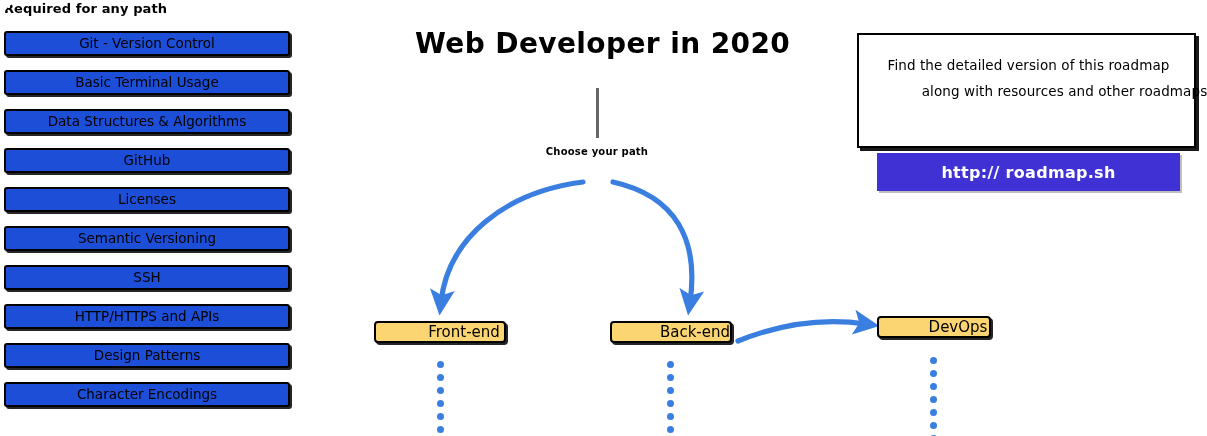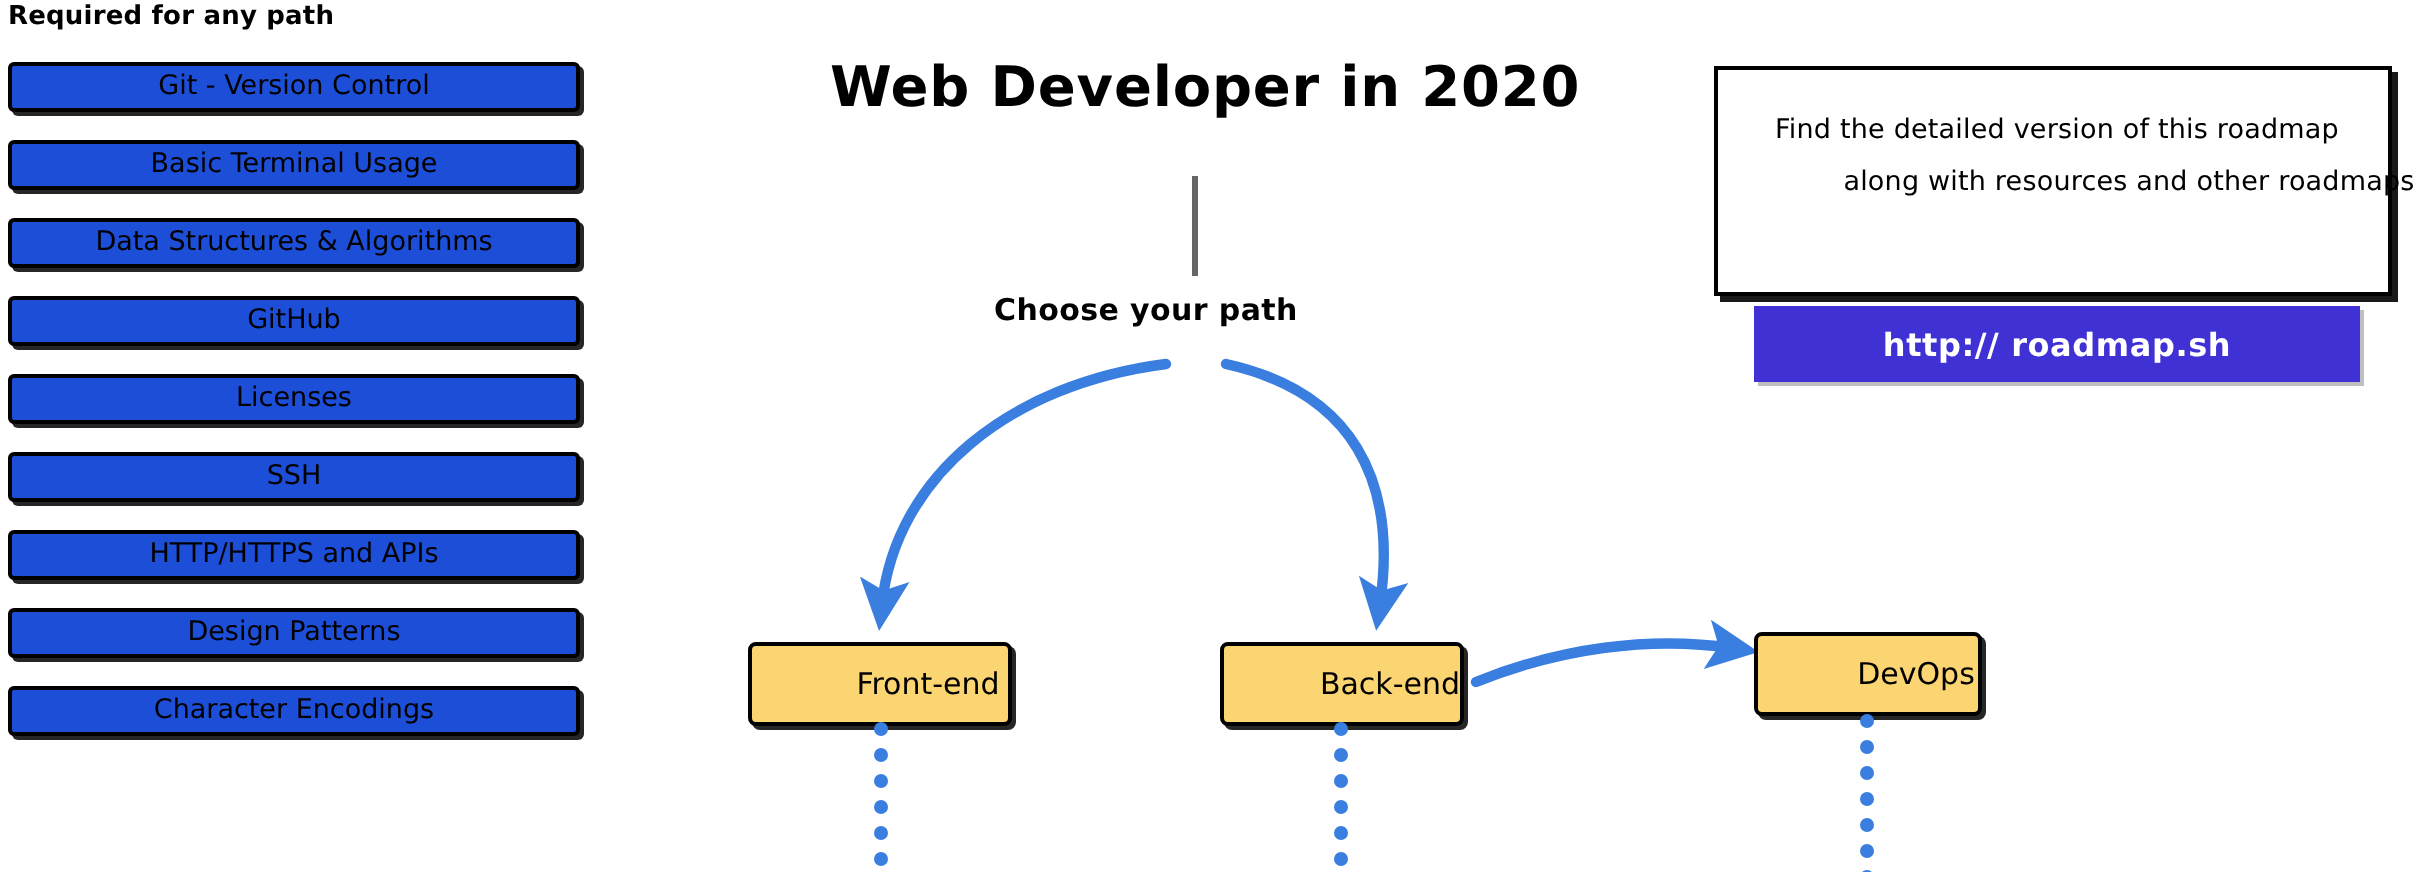--- a/index.html
+++ b/index.html
@@ -9,20 +9,21 @@
   }
   body {
     font-family: "DejaVu Sans", "Liberation Sans", sans-serif;
   }
   #canvas {
     position: relative;
     width: 1207px;
     height: 436px;
     background: #ffffff;
     overflow: hidden;
+    border-radius: 26px;
   }
 
   
   #required-header {
     position: absolute;
     left: 4px;
     top: 1px;
     font-size: 13px;
     font-weight: bold;
     color: #000000;
@@ -71,21 +72,22 @@
     top: 88px;
     width: 3px;
     height: 50px;
     background: #666666;
   }
   #choose-path {
     position: absolute;
     left: 497px;
     top: 146px;
     width: 200px;
-    font-size: 15px;
+    text-align: center;
+    font-size: 10px;
     font-weight: bold;
     color: #000000;
     letter-spacing: 0.2px;
   }
 
   #arrows-svg {
     position: absolute;
     left: 0;
     top: 0;
     width: 1207px;
@@ -97,21 +99,21 @@
   .path-box {
     position: absolute;
     background: #fcd573;
     border: 2px solid #000000;
     border-radius: 4px;
     box-sizing: border-box;
     box-shadow: 2px 2px 0 0 rgba(0,0,0,0.85);
     display: flex;
     align-items: center;
     justify-content: center;
-    height: 42px;
+    height: 22px;
     padding-left: 48px;
   }
   .path-box .label {
     font-size: 15px;
     color: #000000;
     white-space: nowrap;
     line-height: 1;
   }
   #box-frontend { left: 374px; top: 321px; width: 132px; }
   #box-backend  { left: 610px; top: 321px; width: 122px; }
@@ -192,20 +194,23 @@
     <div class="req-item">
       <span class="label">Data Structures &amp; Algorithms</span>
     </div>
     <div class="req-item">
       <span class="label">GitHub</span>
     </div>
     <div class="req-item">
       <span class="label">Licenses</span>
     </div>
     <div class="req-item">
+      <span class="label">Semantic Versioning</span>
+    </div>
+    <div class="req-item">
       <span class="label">SSH</span>
     </div>
     <div class="req-item">
       <span class="label">HTTP/HTTPS and APIs</span>
     </div>
     <div class="req-item">
       <span class="label">Design Patterns</span>
     </div>
     <div class="req-item">
       <span class="label">Character Encodings</span>

